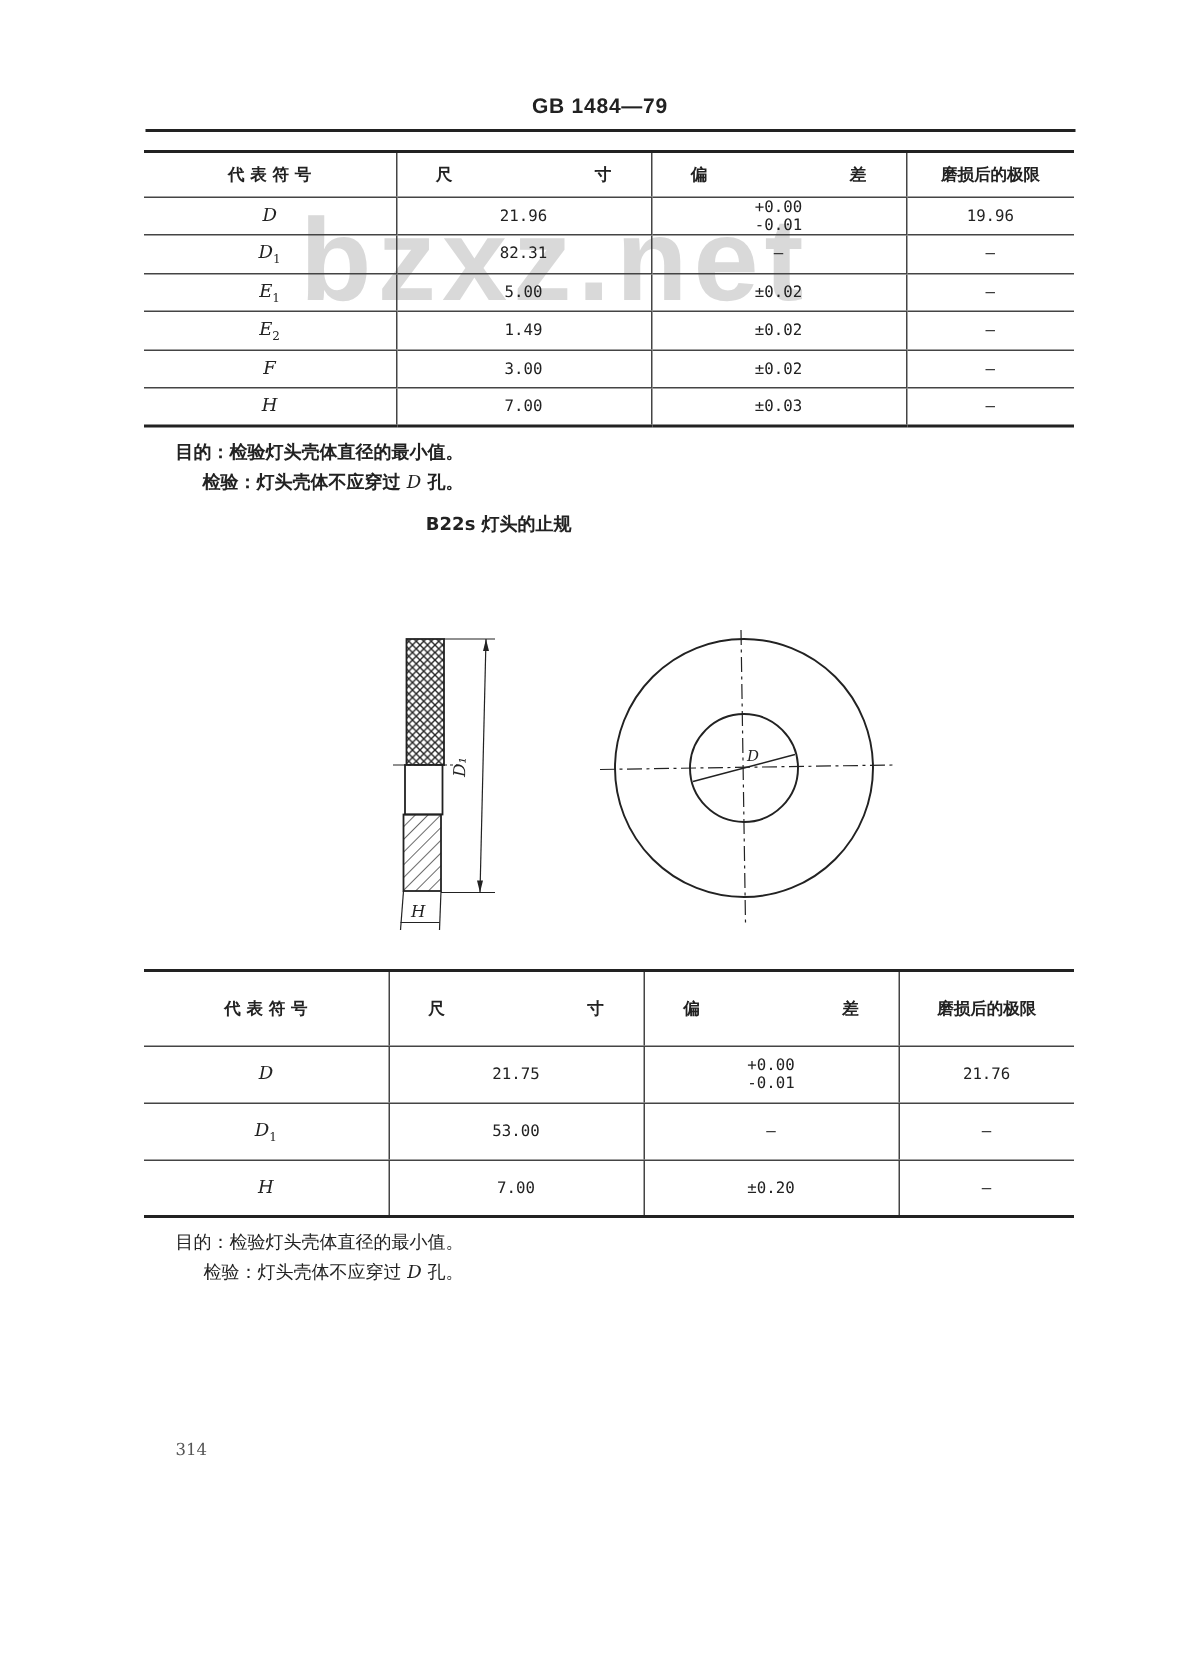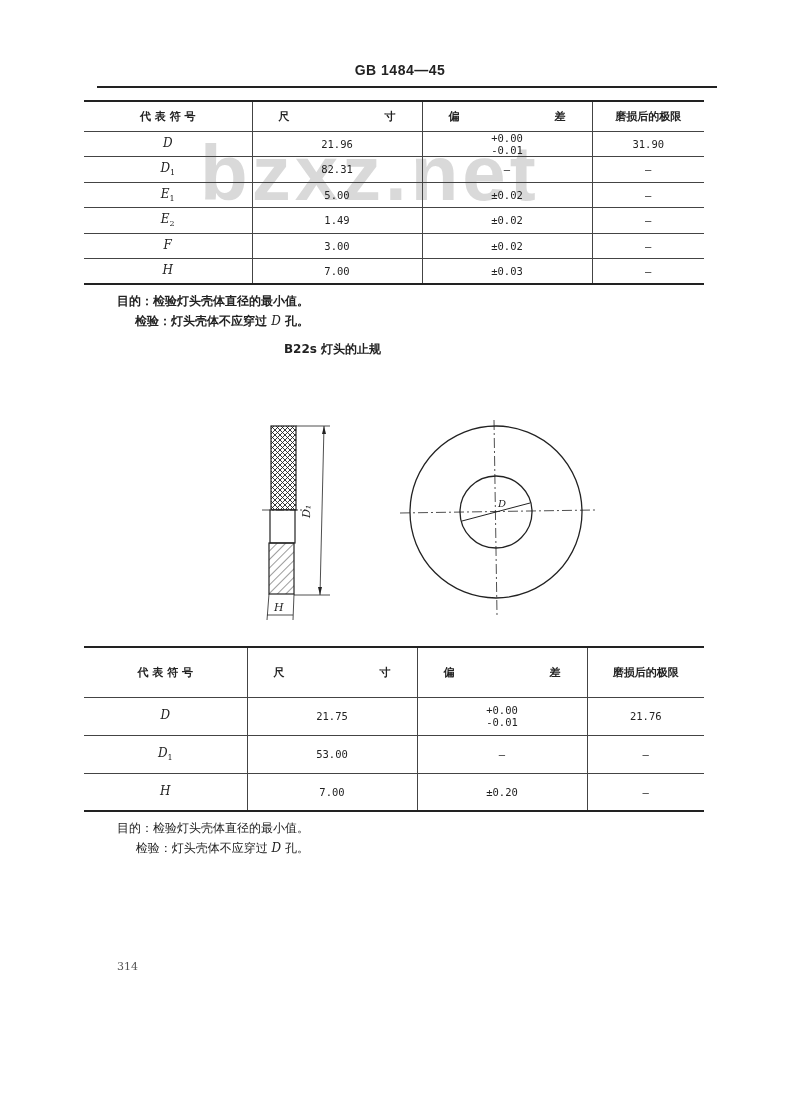--- a/index.html
+++ b/index.html
@@ -3,21 +3,21 @@
 <meta charset="utf-8">
 <style>
   * { box-sizing: border-box; margin: 0; padding: 0; }
   html, body { width: 800px; height: 1103px; background: #ffffff; }
   body { position: relative; font-family: "DejaVu Sans", sans-serif; color: #1a1a1a; overflow: hidden; }
 
   .std-code { position: absolute; top: 62px; left: 0; width: 800px; text-align: center;
     font-family: "Liberation Sans", sans-serif; font-weight: bold; font-size: 14px; letter-spacing: 0.5px; color: #222; }
   .top-rule { position: absolute; top: 86px; left: 97px; width: 620px; height: 2px; background: #222; }
 
-  table.spec { position: absolute; left: 84px; width: 620px; border-collapse: collapse; }
+  table.spec { position: absolute; left: 96px; width: 620px; border-collapse: collapse; }
   table.spec th, table.spec td { border-bottom: 1px solid #444; text-align: center; vertical-align: middle; }
   table.spec th + th, table.spec td + td { border-left: 1px solid #444; }
   table.spec thead tr { border-top: 2px solid #222; }
   table.spec tbody tr:last-child td { border-bottom: 2px solid #222; }
   table.spec th { font-weight: bold; font-size: 11px; color: #222; }
   table.spec td { font-family: "DejaVu Sans Mono", monospace; font-size: 10.5px; color: #222; }
   table.spec td.sym { font-family: "DejaVu Serif", serif; font-style: italic; font-size: 12px; }
   table.spec td.sym sub { font-size: 8px; font-style: normal; }
   .spread { display: flex; justify-content: space-between; padding: 0 26px; }
   .dev2 { display: inline-block; line-height: 12px; }
@@ -40,21 +40,21 @@
   .watermark { position: absolute; top: 128px; left: 200px; font-family: "Liberation Sans", sans-serif; font-weight: bold;
     font-size: 78px; letter-spacing: 4px; color: rgba(170,170,170,0.45); pointer-events: none; }
 
   .drawing { position: absolute; left: 250px; top: 400px; width: 350px; height: 230px; }
 
   .page-no { position: absolute; top: 960px; left: 117px; font-family: "DejaVu Serif", serif; font-size: 11px; color: #555; }
 </style>
 </head>
 <body>
 
-<div class="std-code">GB 1484—45</div>
+<div class="std-code">GB 1484—79</div>
 <div class="top-rule"></div>
 
 <div class="watermark">bzxz.net</div>
 
 <table class="spec" id="t1">
   <colgroup>
       <col style="width:168px">
       <col style="width:170px">
       <col style="width:170px">
       <col style="width:112px">
@@ -75,21 +75,21 @@
           </div>
         </th>
       <th>磨损后的极限</th>
     </tr>
   </thead>
   <tbody>
     <tr>
       <td class="sym"><span>D</span><sub></sub></td>
       <td>21.96</td>
       <td><span class="dev2"><span>+0.00</span><br><span>-0.01</span></span></td>
-      <td>31.90</td>
+      <td>19.96</td>
     </tr>
     <tr>
       <td class="sym"><span>D</span><sub>1</sub></td>
       <td>82.31</td>
       <td>—</td>
       <td>—</td>
     </tr>
     <tr>
       <td class="sym"><span>E</span><sub>1</sub></td>
       <td>5.00</td>

